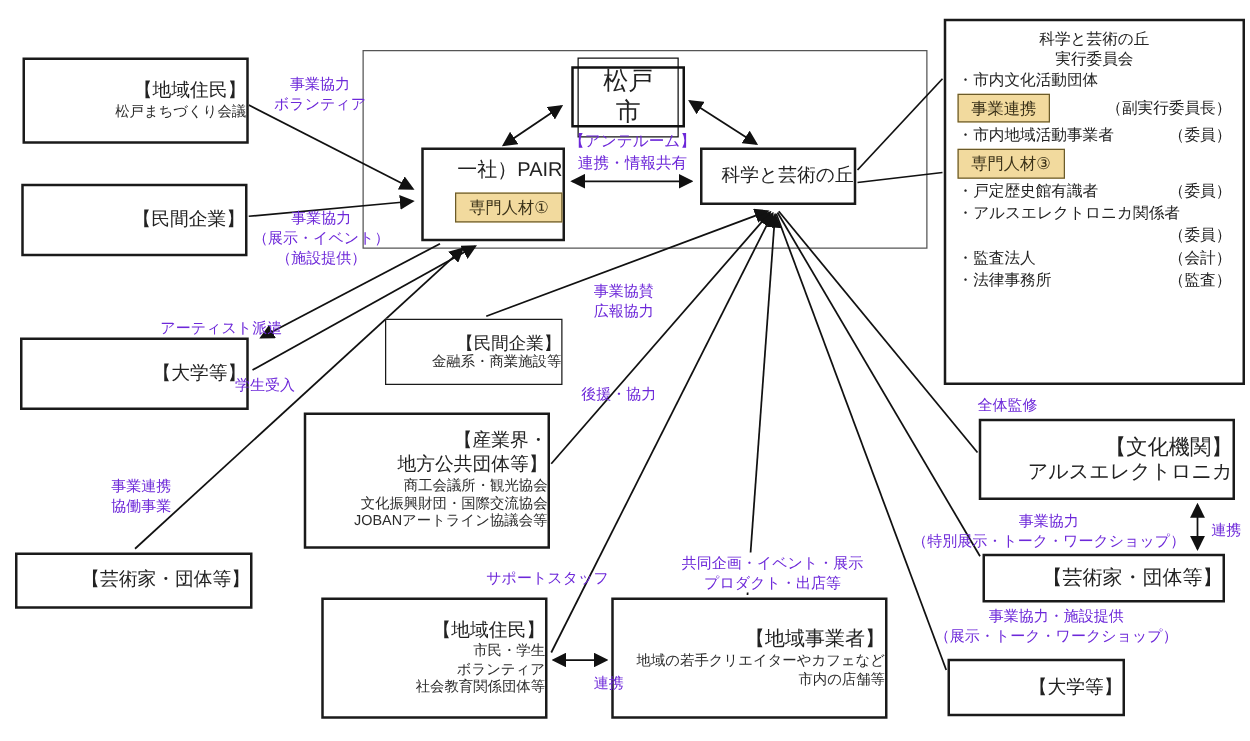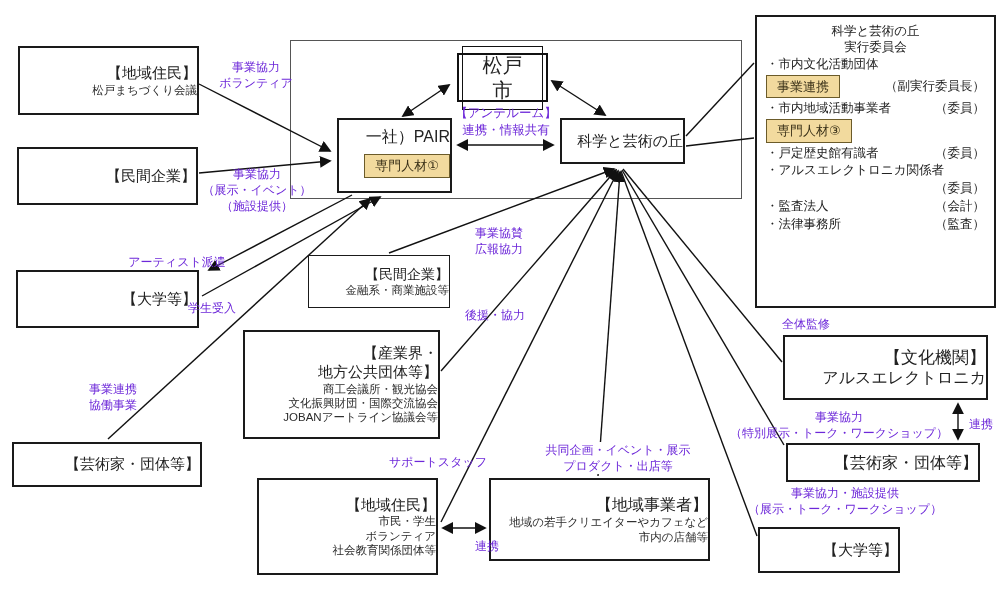--- a/index.html
+++ b/index.html
@@ -116,21 +116,21 @@
     <div class="s">JOBANアートライン協議会等</div>
   </div>
 
   <div class="box" style="left:257px;top:478px;width:181px;height:97px;">
     <div class="t">【地域住民】</div>
     <div class="s">市民・学生</div>
     <div class="s">ボランティア</div>
     <div class="s">社会教育関係団体等</div>
   </div>
 
-  <div class="box" style="left:489px;top:478px;width:221px;height:83px;">
+  <div class="box" style="left:489px;top:478px;width:221px;height:97px;">
     <div class="t" style="font-size:16px;">【地域事業者】</div>
     <div class="s">地域の若手クリエイターやカフェなど</div>
     <div class="s">市内の店舗等</div>
   </div>
 
   <div class="box" id="committee" style="left:755px;top:15px;width:241px;height:293px;">
     <div class="ctitle">科学と芸術の丘</div>
     <div class="ctitle">実行委員会</div>
     <div class="crow">
         <span>・市内文化活動団体</span>

